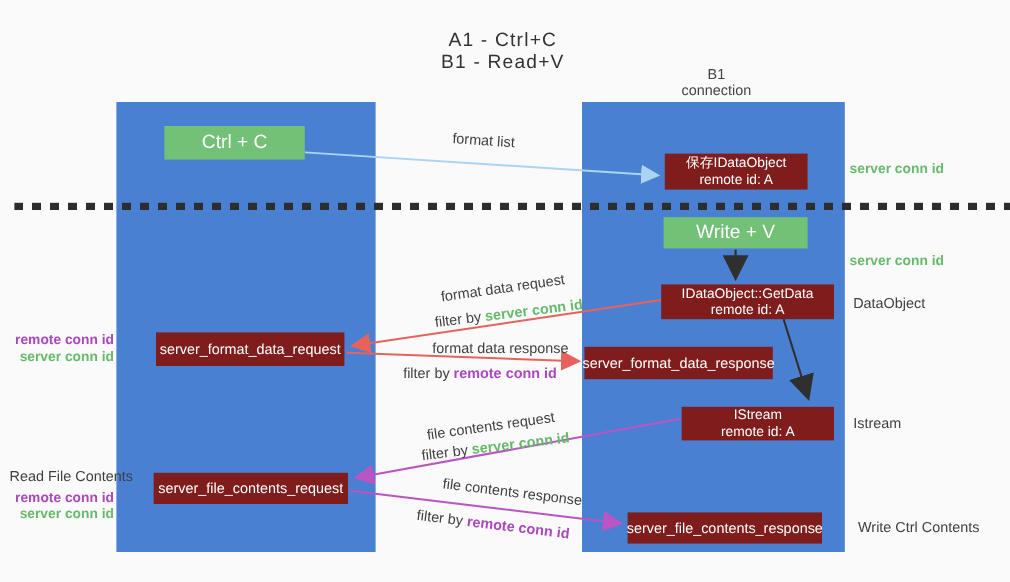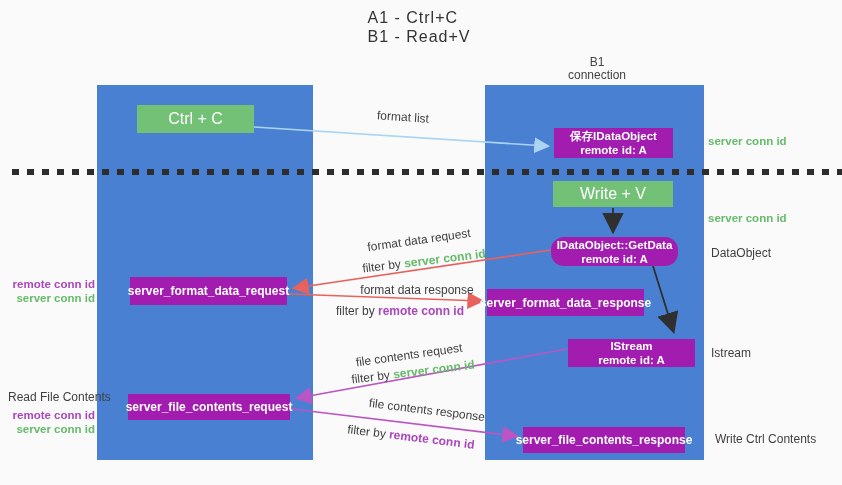--- a/index.html
+++ b/index.html
@@ -1,32 +1,32 @@
 <!DOCTYPE html>
 <html><head>
 <meta charset="utf-8">
 <style>
   html,body { margin:0; padding:0; background:#fafafa; font-family:"Liberation Sans",sans-serif; }
   .canvas { position:relative; width:842px; height:485px; background:#fafafa; overflow:hidden; }
 
-  .title-block { position:absolute; left:419px; top:8px; transform:translateX(-50%);
-                 font-size:16px; color:#333; line-height:19px; letter-spacing:1px; }
+  .title-block { position:absolute; left:419px; top:24px; transform:translateX(-50%);
+                 text-align:center; font-size:16px; color:#333; line-height:19px; letter-spacing:1px; }
 
   .col-header { position:absolute; transform:translateX(-50%); text-align:center;
                 font-size:12px; color:#444; line-height:13px; }
 
   .col { position:absolute; background:#4a80d2; }
 
   .dotline { position:absolute; left:12px; top:169px; width:830px; height:6px;
              background:repeating-linear-gradient(90deg,#2d2d2d 0 7px, transparent 7px 15px); }
 
   .box { position:absolute; display:flex; align-items:center; justify-content:center;
          color:#fff; text-align:center; z-index:4; }
   .green  { background:#72c176; font-size:16px; }
-  .orange { background:#a21caf; font-size:12px;font-weight:bold; }
+  .orange { background:#7f1d1d; font-size:12px; }
   .two-line { flex-direction:column; font-size:11.5px; line-height:14px; }
 
   .arrows { position:absolute; left:0; top:0; z-index:3; pointer-events:none; }
 
   .lbl { position:absolute; font-size:12px; color:#3f3f3f; white-space:nowrap; z-index:5; }
   .ctr { transform:translate(-50%,-50%); }
   .r-n8 { transform:translate(-50%,-50%) rotate(-8deg); }
   .r-n7 { transform:translate(-50%,-50%) rotate(-7deg); }
   .r-p7 { transform:translate(-50%,-50%) rotate(7deg); }
   .r-p4 { transform:translate(-50%,-50%) rotate(4deg); }
@@ -92,21 +92,21 @@
 
   <div class="box orange two-line" style="left:554px; top:128px; width:119px; height:30px;">
     <div>保存IDataObject</div>
     <div>remote id: A</div>
   </div>
 
   <div class="box green" style="left:553px; top:181px; width:120px; height:26px;">
     <span>Write + V</span>
   </div>
 
-  <div class="box orange two-line" style="left:551px; top:237px; width:127px; height:29px;border-radius:13px;">
+  <div class="box orange two-line" style="left:551px; top:237px; width:144px; height:29px;">
     <div>IDataObject::GetData</div>
     <div>remote id: A</div>
   </div>
 
   <div class="box orange" style="left:487px; top:289px; width:157px; height:27px;">
     <span>server_format_data_response</span>
   </div>
 
   <div class="box orange" style="left:130px; top:277px; width:157px; height:28px;">
     <span>server_format_data_request</span>

